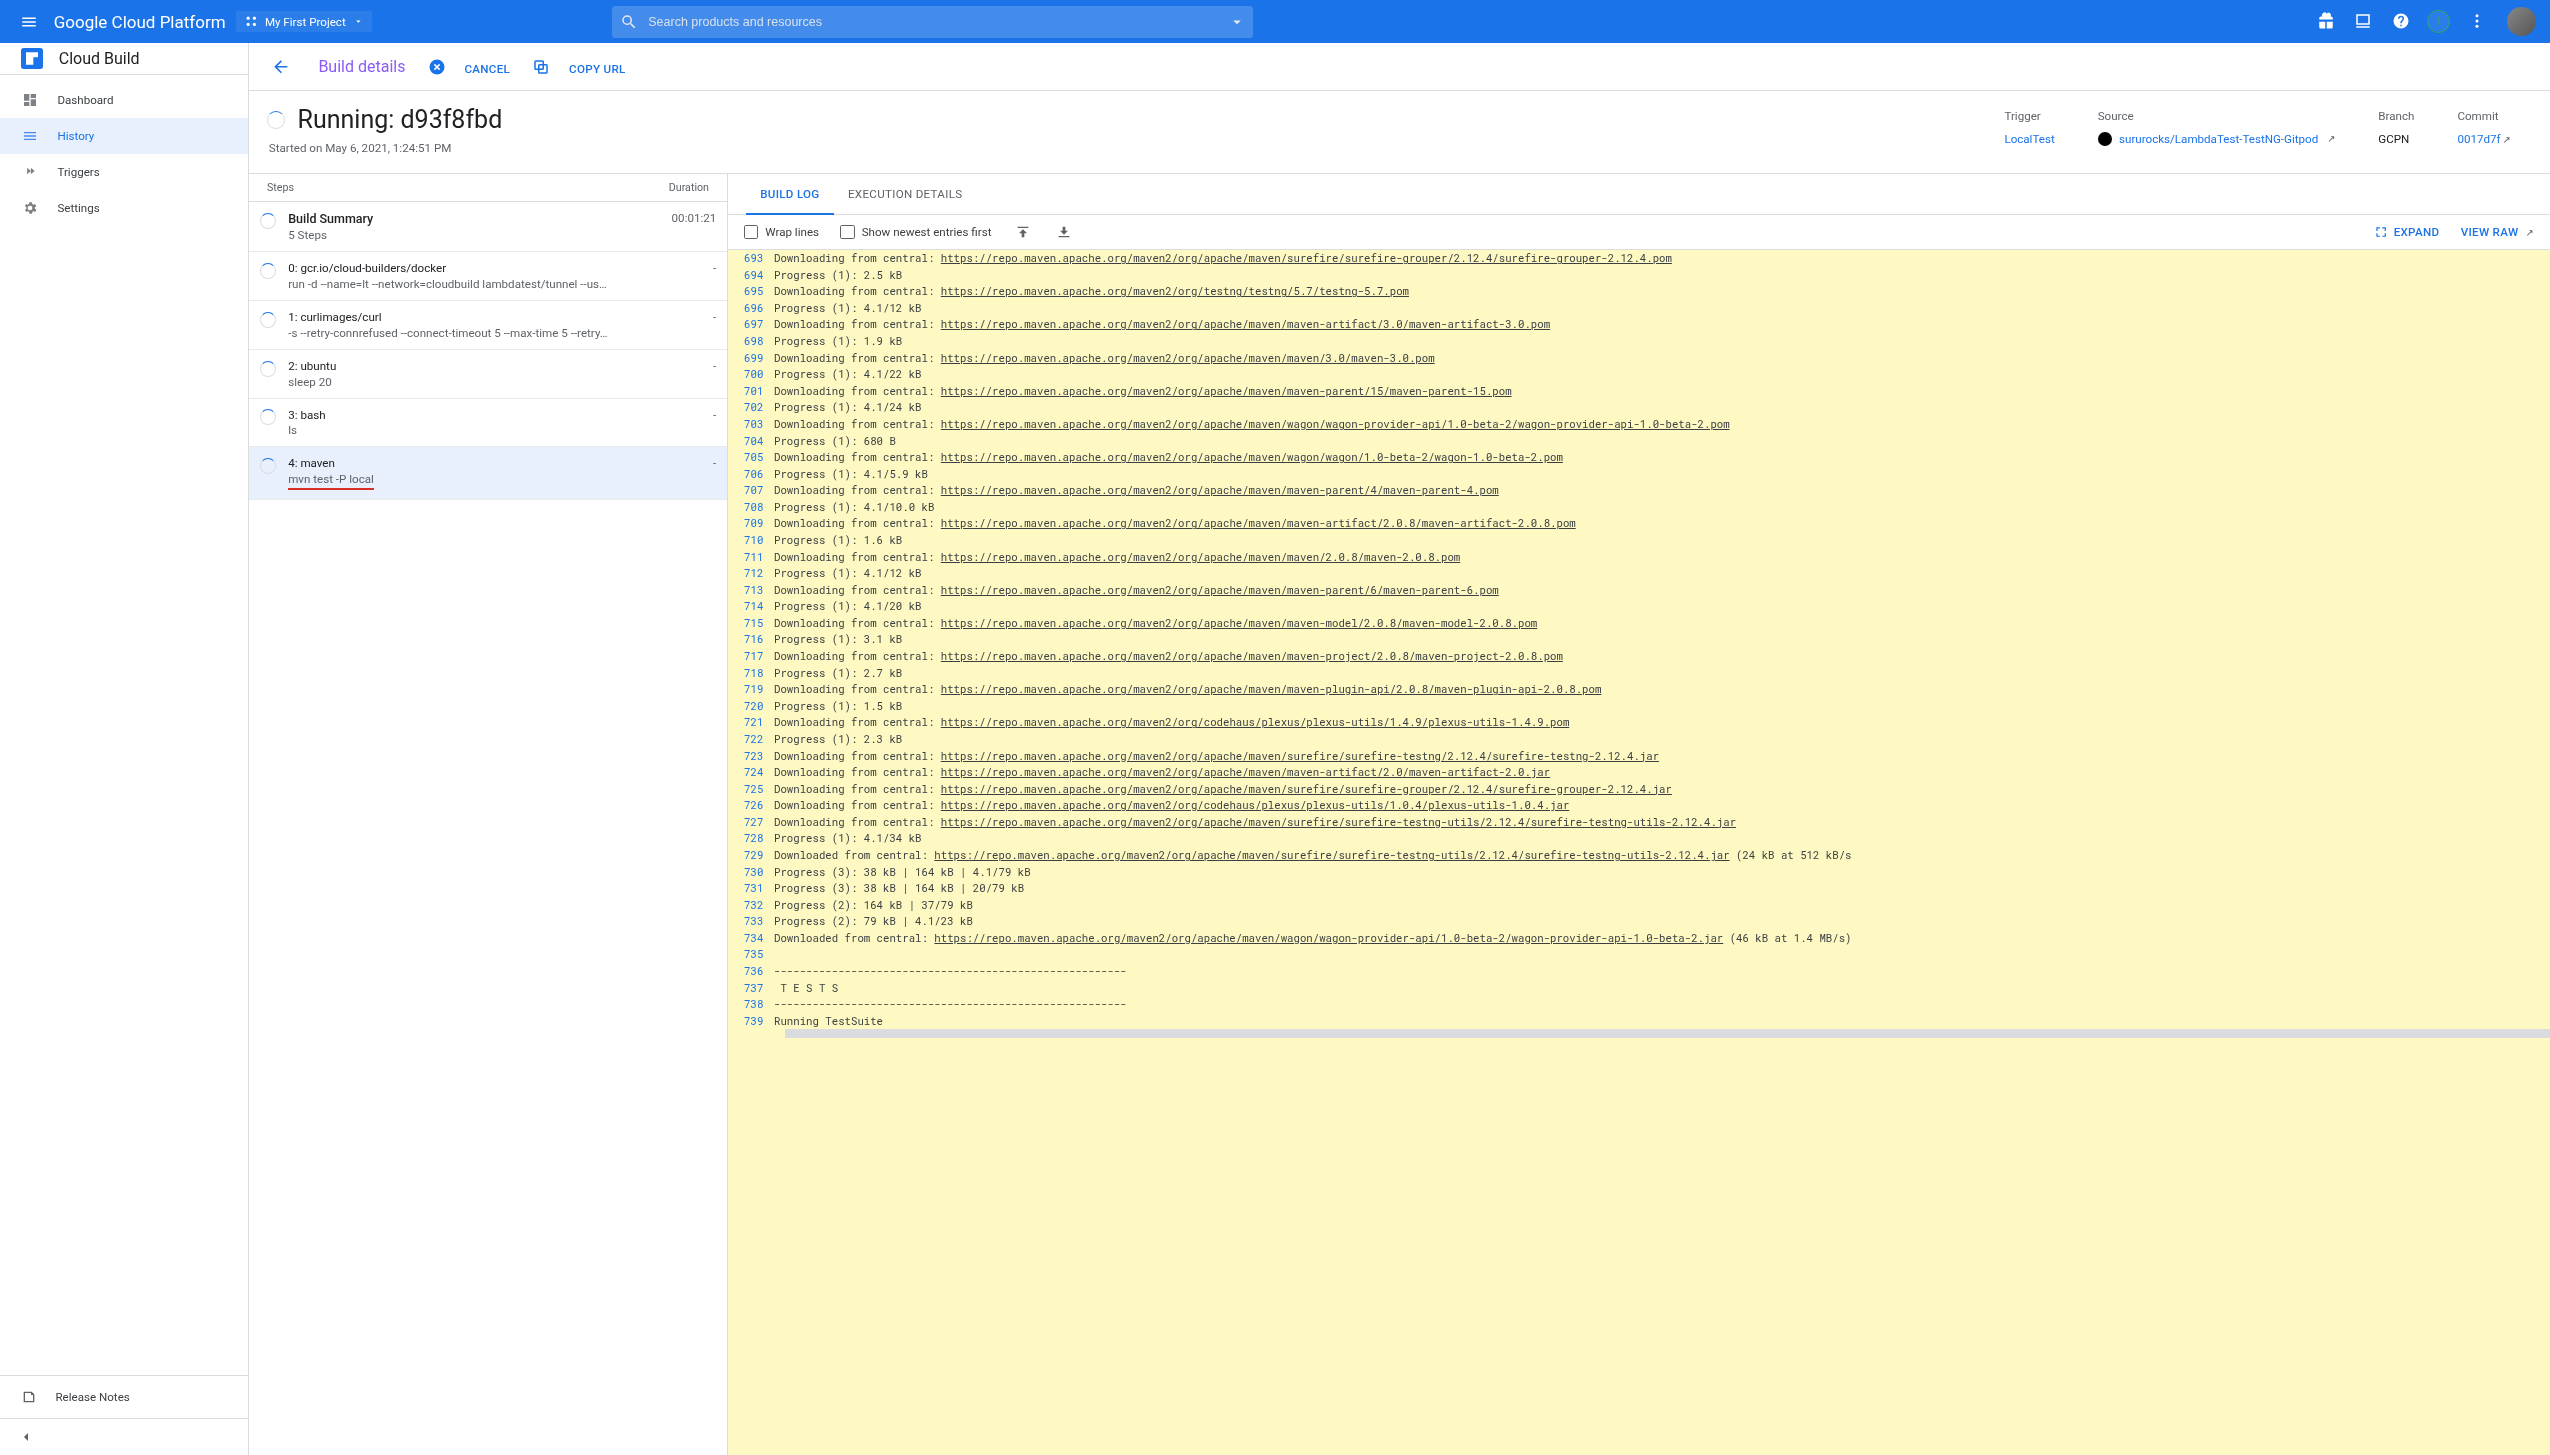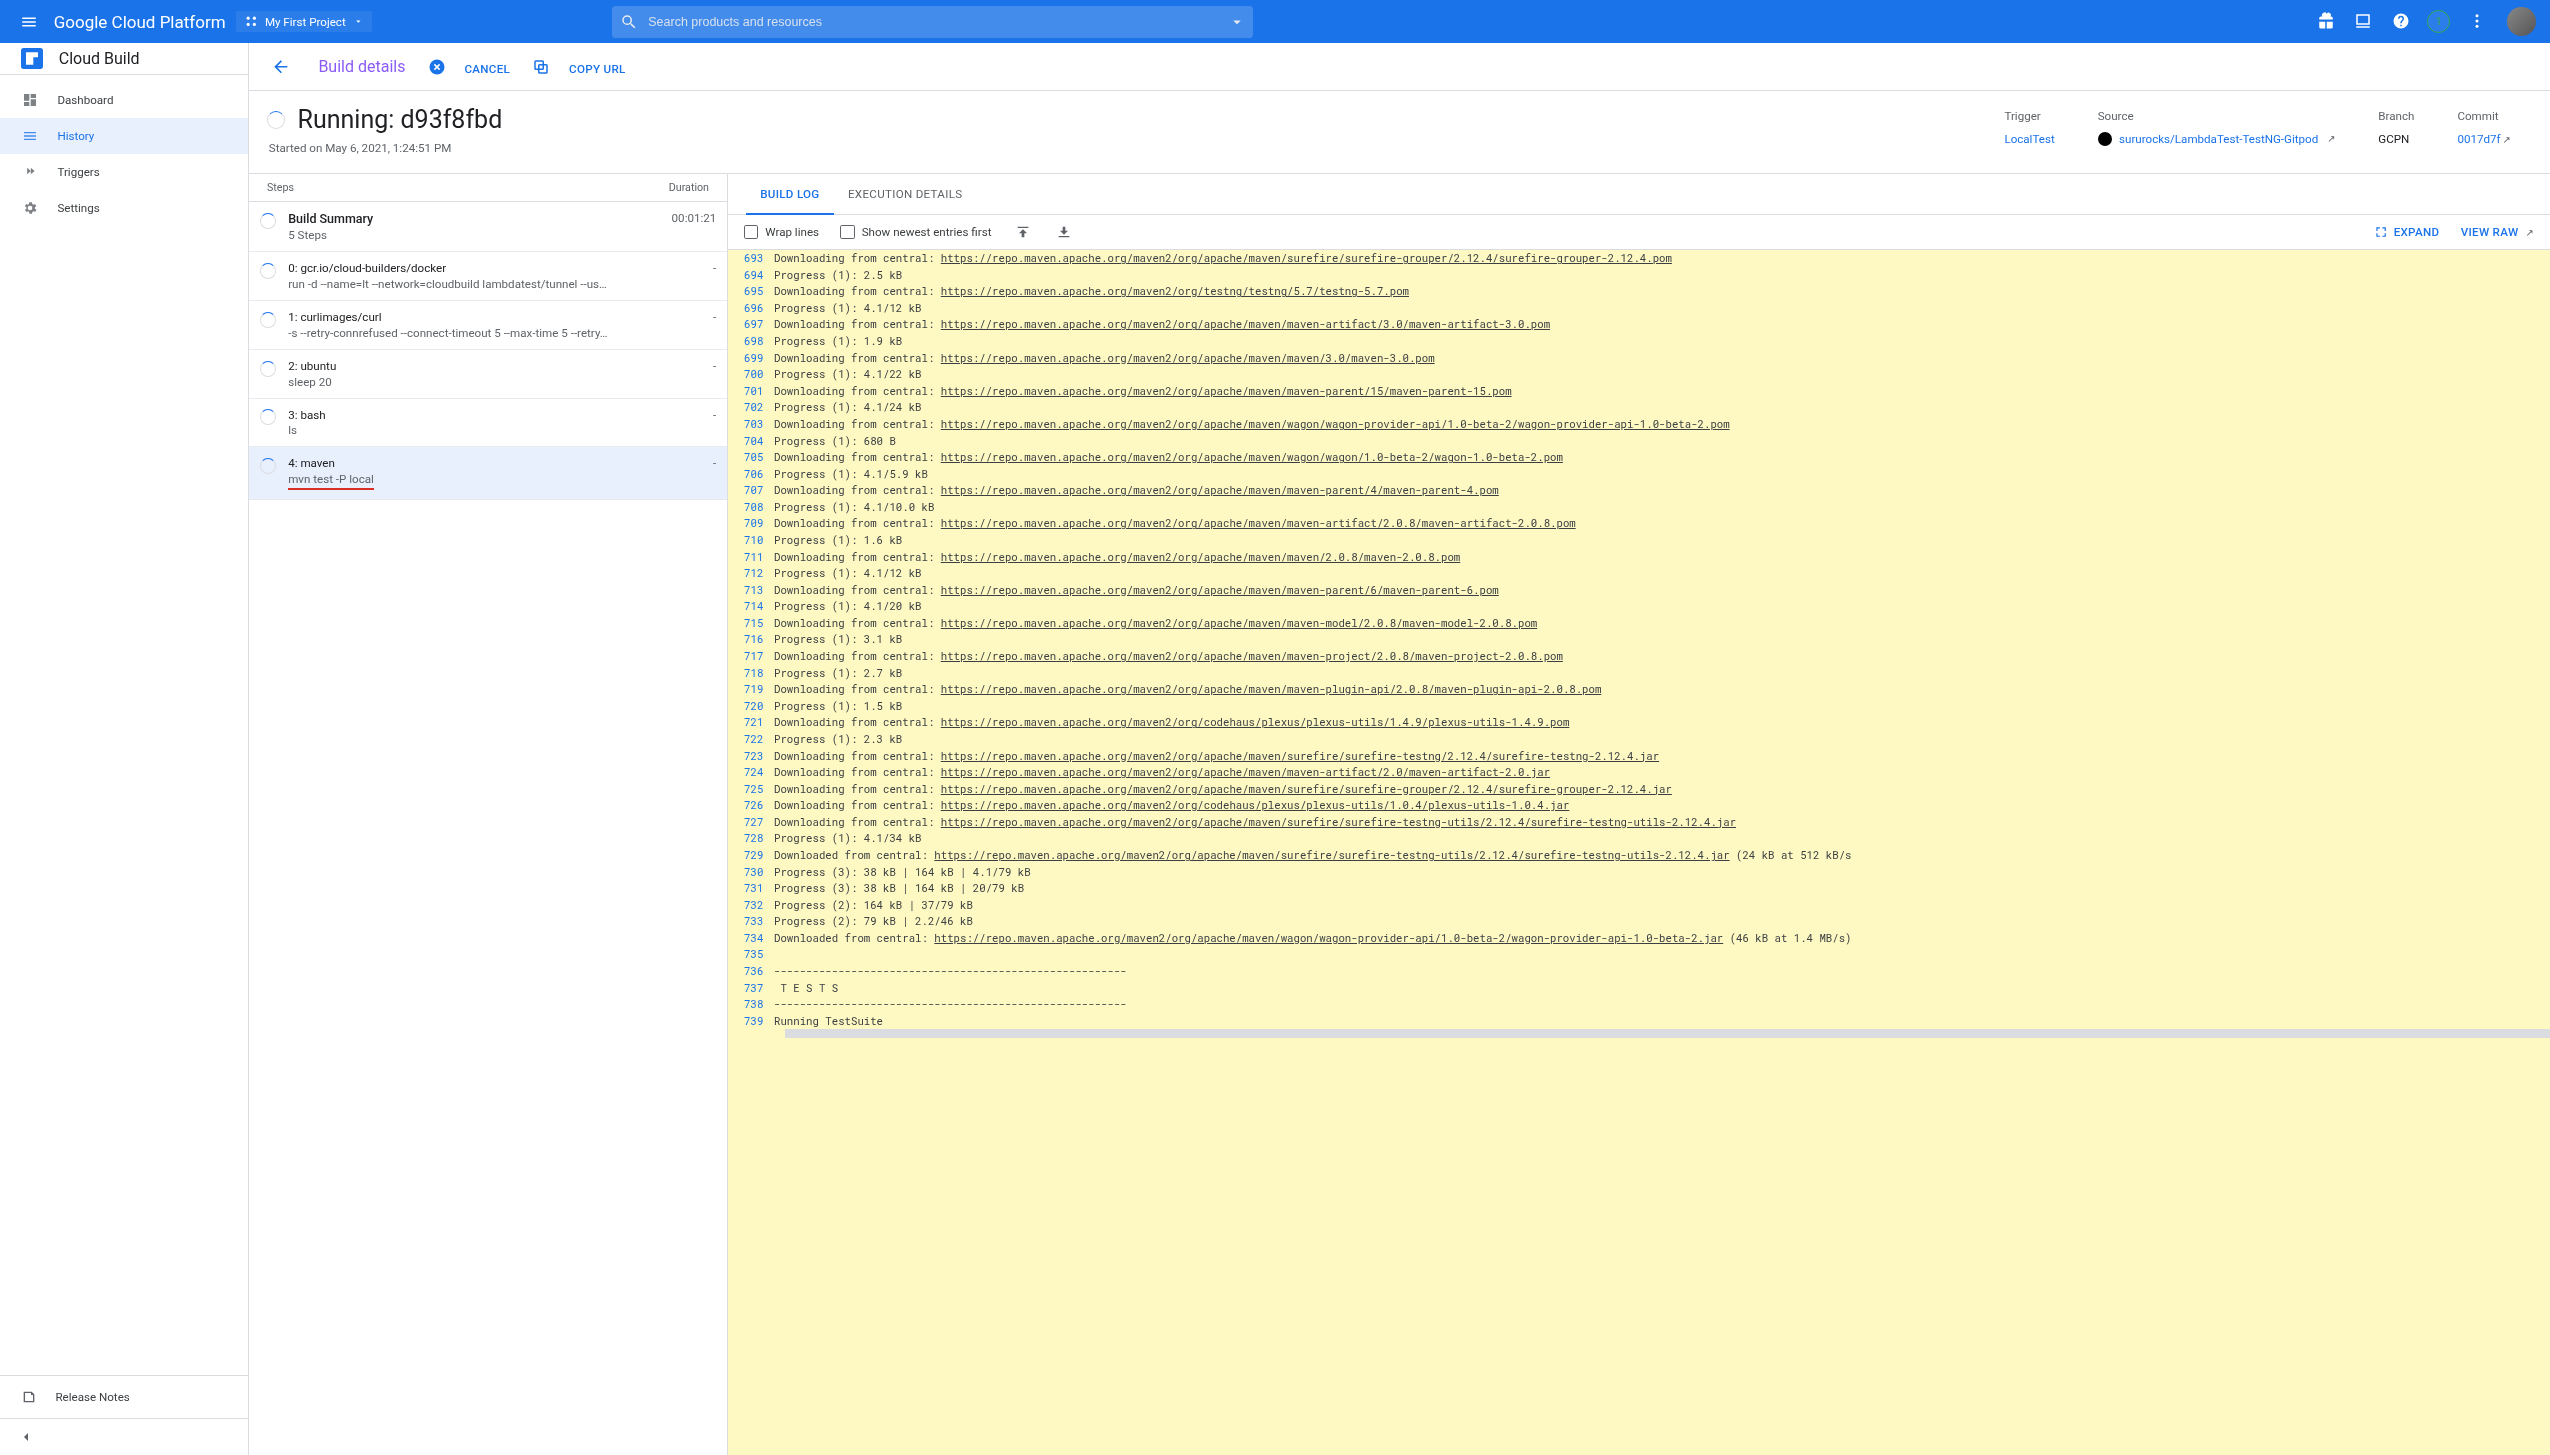--- a/index.html
+++ b/index.html
@@ -403,21 +403,21 @@
             <div class="log-line"><span class="ln">723</span><span class="tx">Downloading from central: <a href="#">https://repo.maven.apache.org/maven2/org/apache/maven/surefire/surefire-testng/2.12.4/surefire-testng-2.12.4.jar</a></span></div>
             <div class="log-line"><span class="ln">724</span><span class="tx">Downloading from central: <a href="#">https://repo.maven.apache.org/maven2/org/apache/maven/maven-artifact/2.0/maven-artifact-2.0.jar</a></span></div>
             <div class="log-line"><span class="ln">725</span><span class="tx">Downloading from central: <a href="#">https://repo.maven.apache.org/maven2/org/apache/maven/surefire/surefire-grouper/2.12.4/surefire-grouper-2.12.4.jar</a></span></div>
             <div class="log-line"><span class="ln">726</span><span class="tx">Downloading from central: <a href="#">https://repo.maven.apache.org/maven2/org/codehaus/plexus/plexus-utils/1.0.4/plexus-utils-1.0.4.jar</a></span></div>
             <div class="log-line"><span class="ln">727</span><span class="tx">Downloading from central: <a href="#">https://repo.maven.apache.org/maven2/org/apache/maven/surefire/surefire-testng-utils/2.12.4/surefire-testng-utils-2.12.4.jar</a></span></div>
             <div class="log-line"><span class="ln">728</span><span class="tx">Progress (1): 4.1/34 kB</span></div>
             <div class="log-line"><span class="ln">729</span><span class="tx">Downloaded from central: <a href="#">https://repo.maven.apache.org/maven2/org/apache/maven/surefire/surefire-testng-utils/2.12.4/surefire-testng-utils-2.12.4.jar</a> (24 kB at 512 kB/s</span></div>
             <div class="log-line"><span class="ln">730</span><span class="tx">Progress (3): 38 kB | 164 kB | 4.1/79 kB</span></div>
             <div class="log-line"><span class="ln">731</span><span class="tx">Progress (3): 38 kB | 164 kB | 20/79 kB</span></div>
             <div class="log-line"><span class="ln">732</span><span class="tx">Progress (2): 164 kB | 37/79 kB</span></div>
-            <div class="log-line"><span class="ln">733</span><span class="tx">Progress (2): 79 kB | 2.2/46 kB</span></div>
+            <div class="log-line"><span class="ln">733</span><span class="tx">Progress (2): 79 kB | 4.1/23 kB</span></div>
             <div class="log-line"><span class="ln">734</span><span class="tx">Downloaded from central: <a href="#">https://repo.maven.apache.org/maven2/org/apache/maven/wagon/wagon-provider-api/1.0-beta-2/wagon-provider-api-1.0-beta-2.jar</a> (46 kB at 1.4 MB/s)</span></div>
             <div class="log-line"><span class="ln">735</span><span class="tx"></span></div>
             <div class="log-line"><span class="ln">736</span><span class="tx">-------------------------------------------------------</span></div>
             <div class="log-line"><span class="ln">737</span><span class="tx"> T E S T S</span></div>
             <div class="log-line"><span class="ln">738</span><span class="tx">-------------------------------------------------------</span></div>
             <div class="log-line"><span class="ln">739</span><span class="tx">Running TestSuite</span></div>
             <div class="log-scroll-hint"></div>
           </div>
       </div>
     </div>

